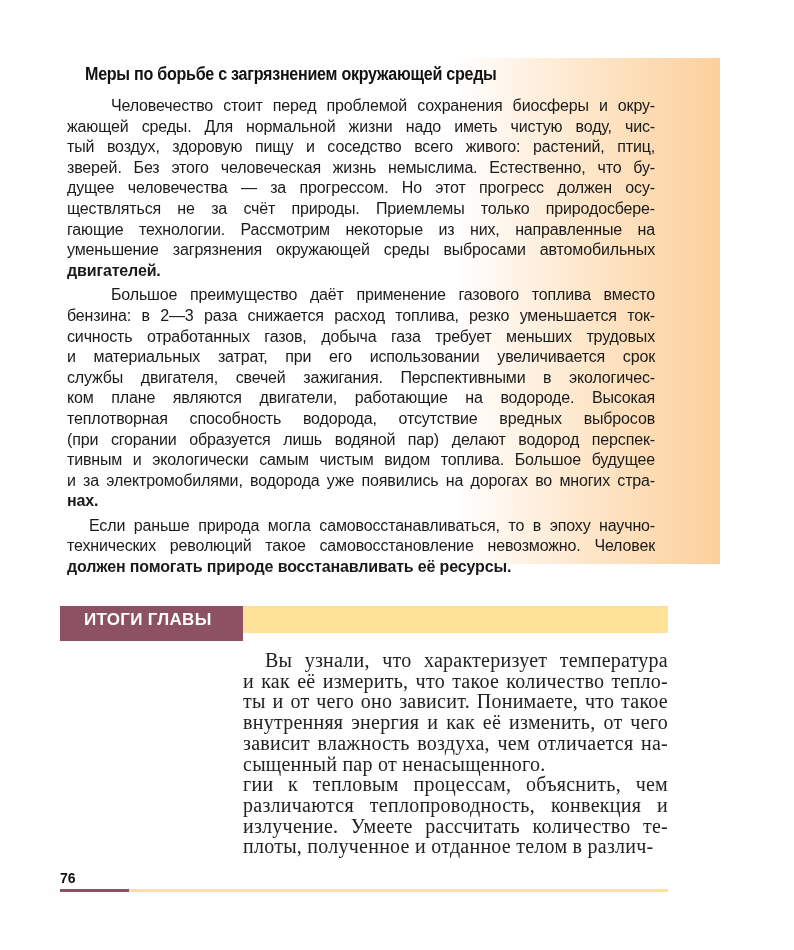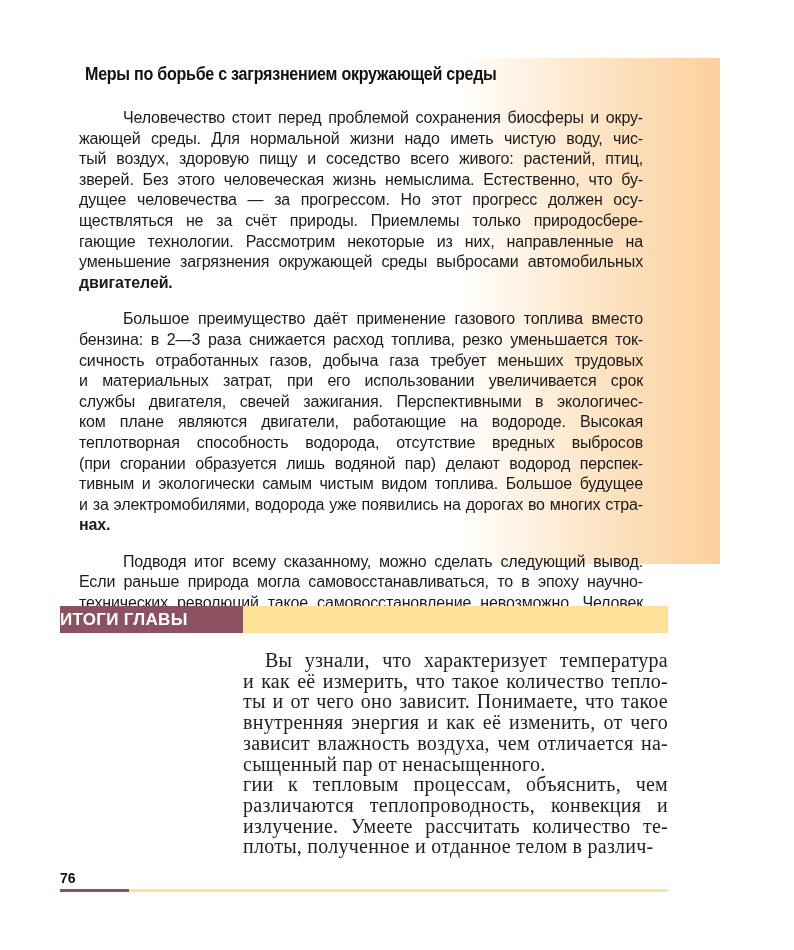--- a/index.html
+++ b/index.html
@@ -15,33 +15,33 @@
     position: absolute; left: 85px; top: 64px; margin: 0;
     font-family: "Liberation Sans", sans-serif; font-weight: bold;
     font-size: 17.5px; letter-spacing: -0.3px; color: #111;
     transform: scaleX(0.92); transform-origin: left top; white-space: nowrap;
   }
   .body-text {
     position: absolute; left: 63px; top: 92px; width: 596px;
     font-size: 16px; line-height: 20.6px; text-align: justify;
     letter-spacing: -0.15px; color: #1a1a1a;
   }
-  .body-text p { margin: 16px; text-indent: 22px; }
+  .body-text p { margin: 4px; text-indent: 22px; }
   .body-text p .ln { display: block; text-align: justify; text-align-last: justify; }
   .body-text p .ln.last { text-align-last: left; font-weight: bold; }
   .body-text p .ln:first-child { text-indent: 22px; }
   .body-text p { text-indent: 0; }
 
   .summary-bar {
     position: absolute; left: 60px; top: 606px; width: 608px; height: 27px;
     background: #fde196; display: flex;
   }
   .summary-label {
-    width: 183px; height: 27px; background: #8c5262; color: #ffffff;
-    font-weight: bold; font-size: 17px; line-height: 27px; 
+    width: 183px; height: 35px; background: #8c5262; color: #ffffff;
+    font-weight: bold; font-size: 17px; line-height: 27px; padding-left: 24px;
     box-sizing: border-box; letter-spacing: 0.3px; white-space: nowrap;
   }
   .summary-text {
     position: absolute; left: 243px; top: 650px; width: 425px;
     font-family: "Liberation Serif", serif; font-size: 20px; line-height: 20.7px;
     color: #222; letter-spacing: 0.25px;
   }
   .summary-text p { margin: 0; }
   .summary-text .ln { display: block; text-align: justify; text-align-last: justify; white-space: nowrap; }
   .summary-text .ln.first { padding-left: 22px; }
@@ -81,21 +81,20 @@
       <span class="ln">и материальных затрат, при его использовании увеличивается срок</span>
       <span class="ln">службы двигателя, свечей зажигания. Перспективными в экологичес-</span>
       <span class="ln">ком плане являются двигатели, работающие на водороде. Высокая</span>
       <span class="ln">теплотворная способность водорода, отсутствие вредных выбросов</span>
       <span class="ln">(при сгорании образуется лишь водяной пар) делают водород перспек-</span>
       <span class="ln">тивным и экологически самым чистым видом топлива. Большое будущее</span>
       <span class="ln">и за электромобилями, водорода уже появились на дорогах во многих стра-</span>
       <span class="ln last">нах.</span>
     </p>
   <p id="sec-p2">
-      <span class="ln first" style="padding-left: 22px;">Подводя итог всему сказанному, можно сделать следующий вывод.</span>
       <span class="ln">Если раньше природа могла самовосстанавливаться, то в эпоху научно-</span>
       <span class="ln">технических революций такое самовосстановление невозможно. Человек</span>
       <span class="ln last">должен помогать природе восстанавливать её ресурсы.</span>
     </p>
 </div>
 
 <div class="summary-bar">
   <div class="summary-label">ИТОГИ ГЛАВЫ</div>
 </div>
 

